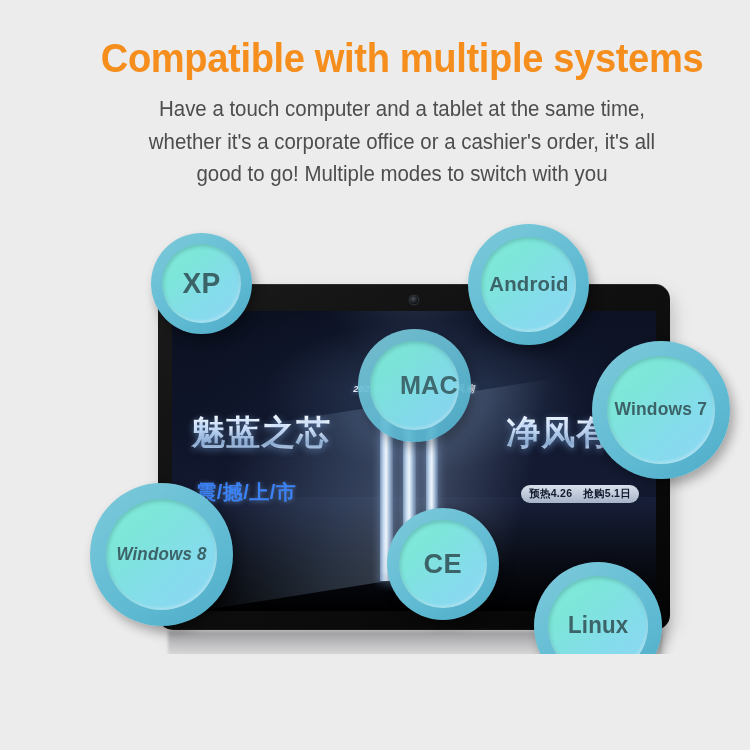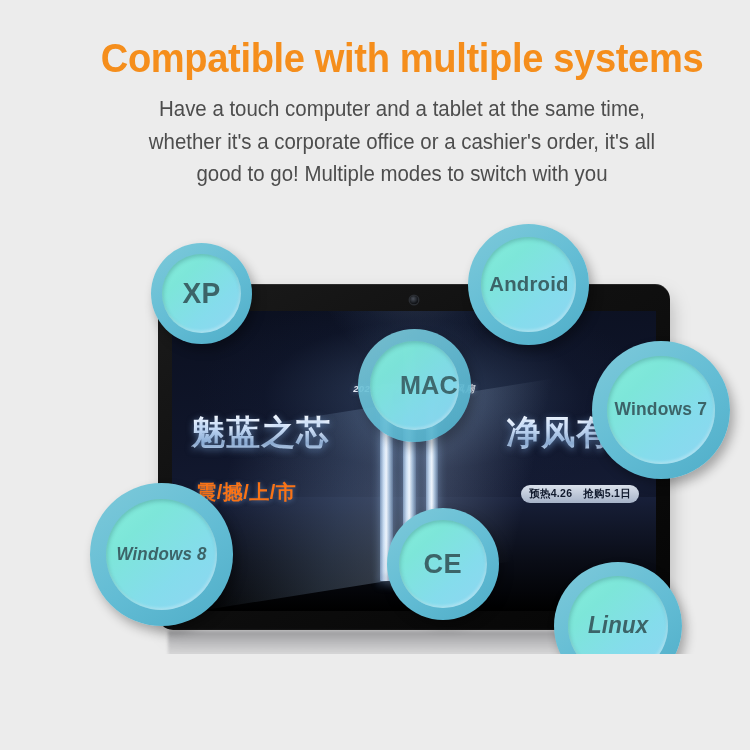--- a/index.html
+++ b/index.html
@@ -107,21 +107,21 @@
     background:linear-gradient(180deg,#ffffff 0%,#eaf2ff 40%,#8fa8c8 72%,#e9f1ff 100%);
     -webkit-background-clip:text;background-clip:text;color:transparent;
     text-shadow:0 2px 7px rgba(130,175,230,.55);
     letter-spacing:1px;
   }
   .scr-big-l{left:4%;}
   .scr-big-r{right:2%;}
   .scr-sub{
     position:absolute;left:5%;top:56%;
     font-size:20px;font-weight:bold;white-space:nowrap;
-    color:#f97316;letter-spacing:.5px;
+    color:#3b82f6;letter-spacing:.5px;
     text-shadow:0 1px 5px rgba(120,165,225,.55);
   }
   .scr-promo{
     position:absolute;right:3.5%;top:58%;
     padding:2px 8px;
     background:linear-gradient(180deg,rgba(235,242,252,.92),rgba(198,212,232,.82));
     color:#10192c;font-size:10.5px;font-weight:bold;white-space:nowrap;
     letter-spacing:.3px;border-radius:9px;
   }
   .tablet-reflect{
@@ -185,21 +185,21 @@
         <div class="scr-big scr-big-l">魅蓝之芯</div>
         <div class="scr-big scr-big-r">净风有速</div>
         <div class="scr-sub">震/撼/上/市</div>
         <div class="scr-promo">预热4.26　抢购5.1日</div>
       </div>
     </div>
     <div class="tablet-reflect"></div>
   </div>
 
   <div id="badge-layer">
-      <div class="badge" style="left: 124px; top: 243px; width: 101px; height: 101px;">
+      <div class="badge" style="left: 124px; top: 233px; width: 101px; height: 101px;">
         <div class="ring"></div>
         <div class="face">
           <span class="lbl" style="font-size: 29px;">XP</span>
         </div>
       </div>
       <div class="badge" style="left: 441px; top: 224px; width: 121px; height: 121px;">
         <div class="ring"></div>
         <div class="face">
           <span class="lbl" style="font-size: 21px;">Android</span>
         </div>
@@ -221,21 +221,21 @@
         <div class="face">
           <span class="lbl" style="font-size: 17.5px;">Windows 8</span>
         </div>
       </div>
       <div class="badge" style="left: 360px; top: 508px; width: 112px; height: 112px;">
         <div class="ring"></div>
         <div class="face">
           <span class="lbl" style="font-size: 28px;">CE</span>
         </div>
       </div>
-      <div class="badge" style="left: 527px; top: 562px; width: 128px; height: 128px; font-style: italic;">
+      <div class="badge" style="left: 507px; top: 562px; width: 128px; height: 128px;">
         <div class="ring"></div>
         <div class="face">
           <span class="lbl" style="font-size: 23px;">Linux</span>
         </div>
       </div>
     </div>
 
 </div>
 
 </body></html>

